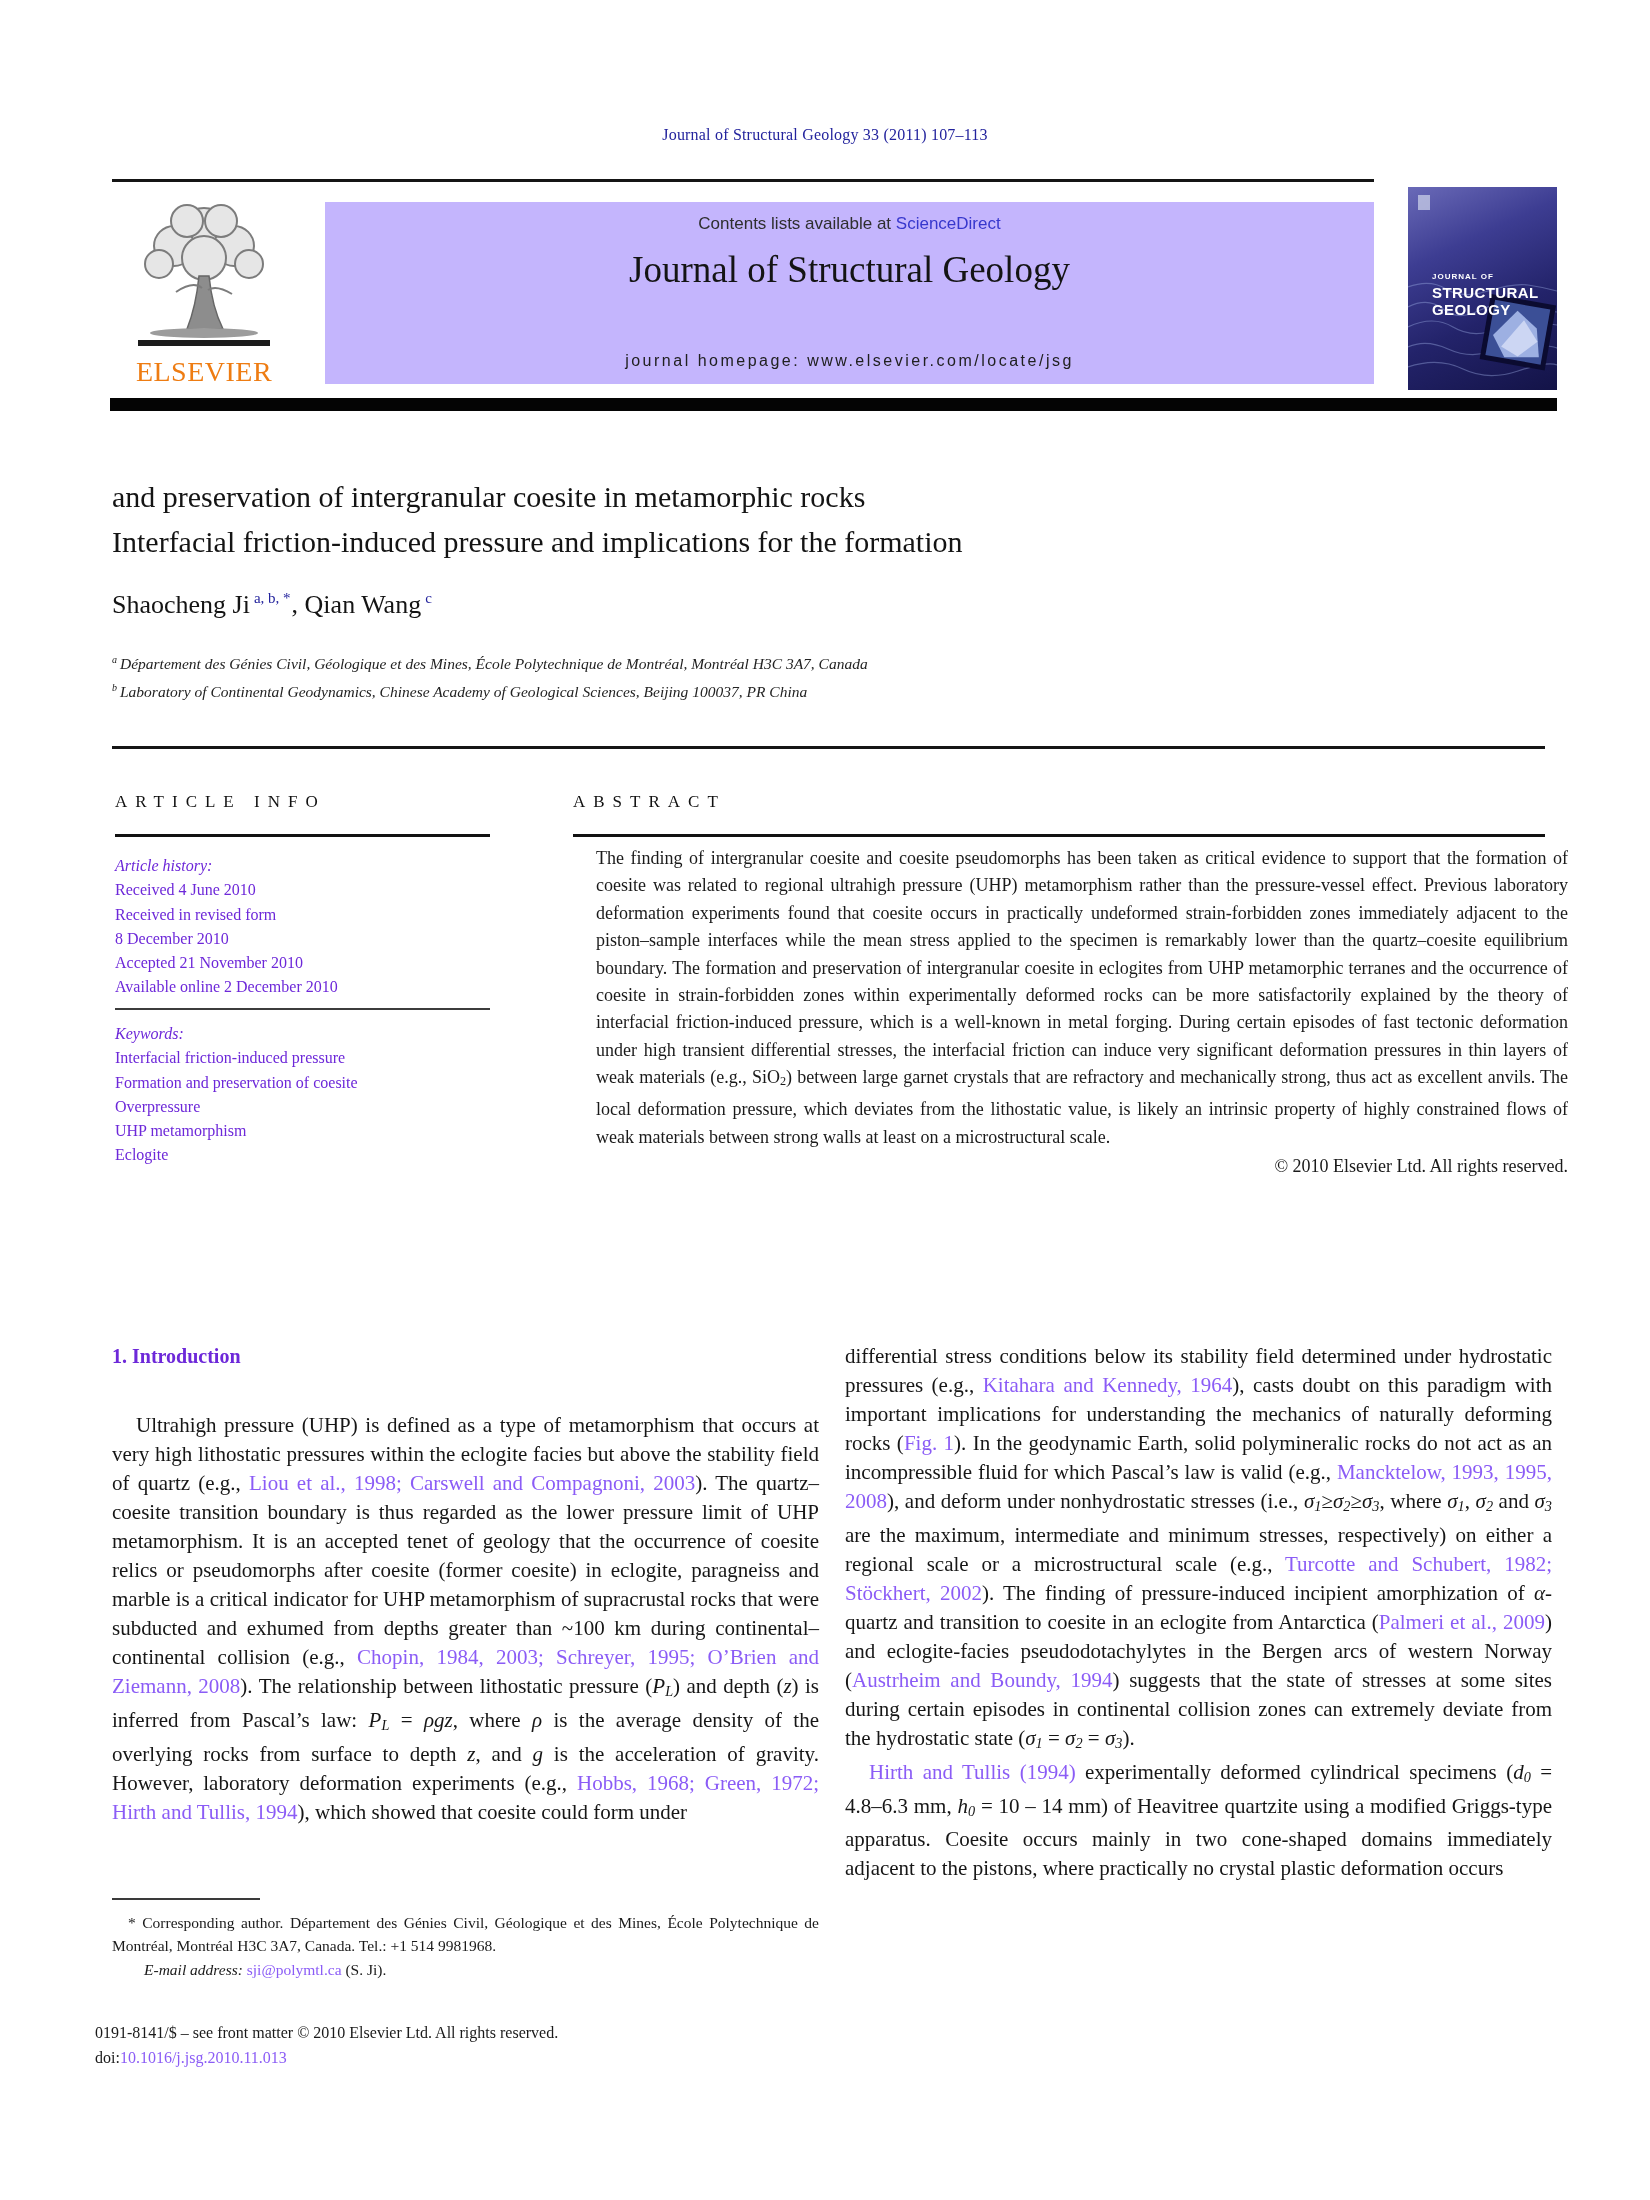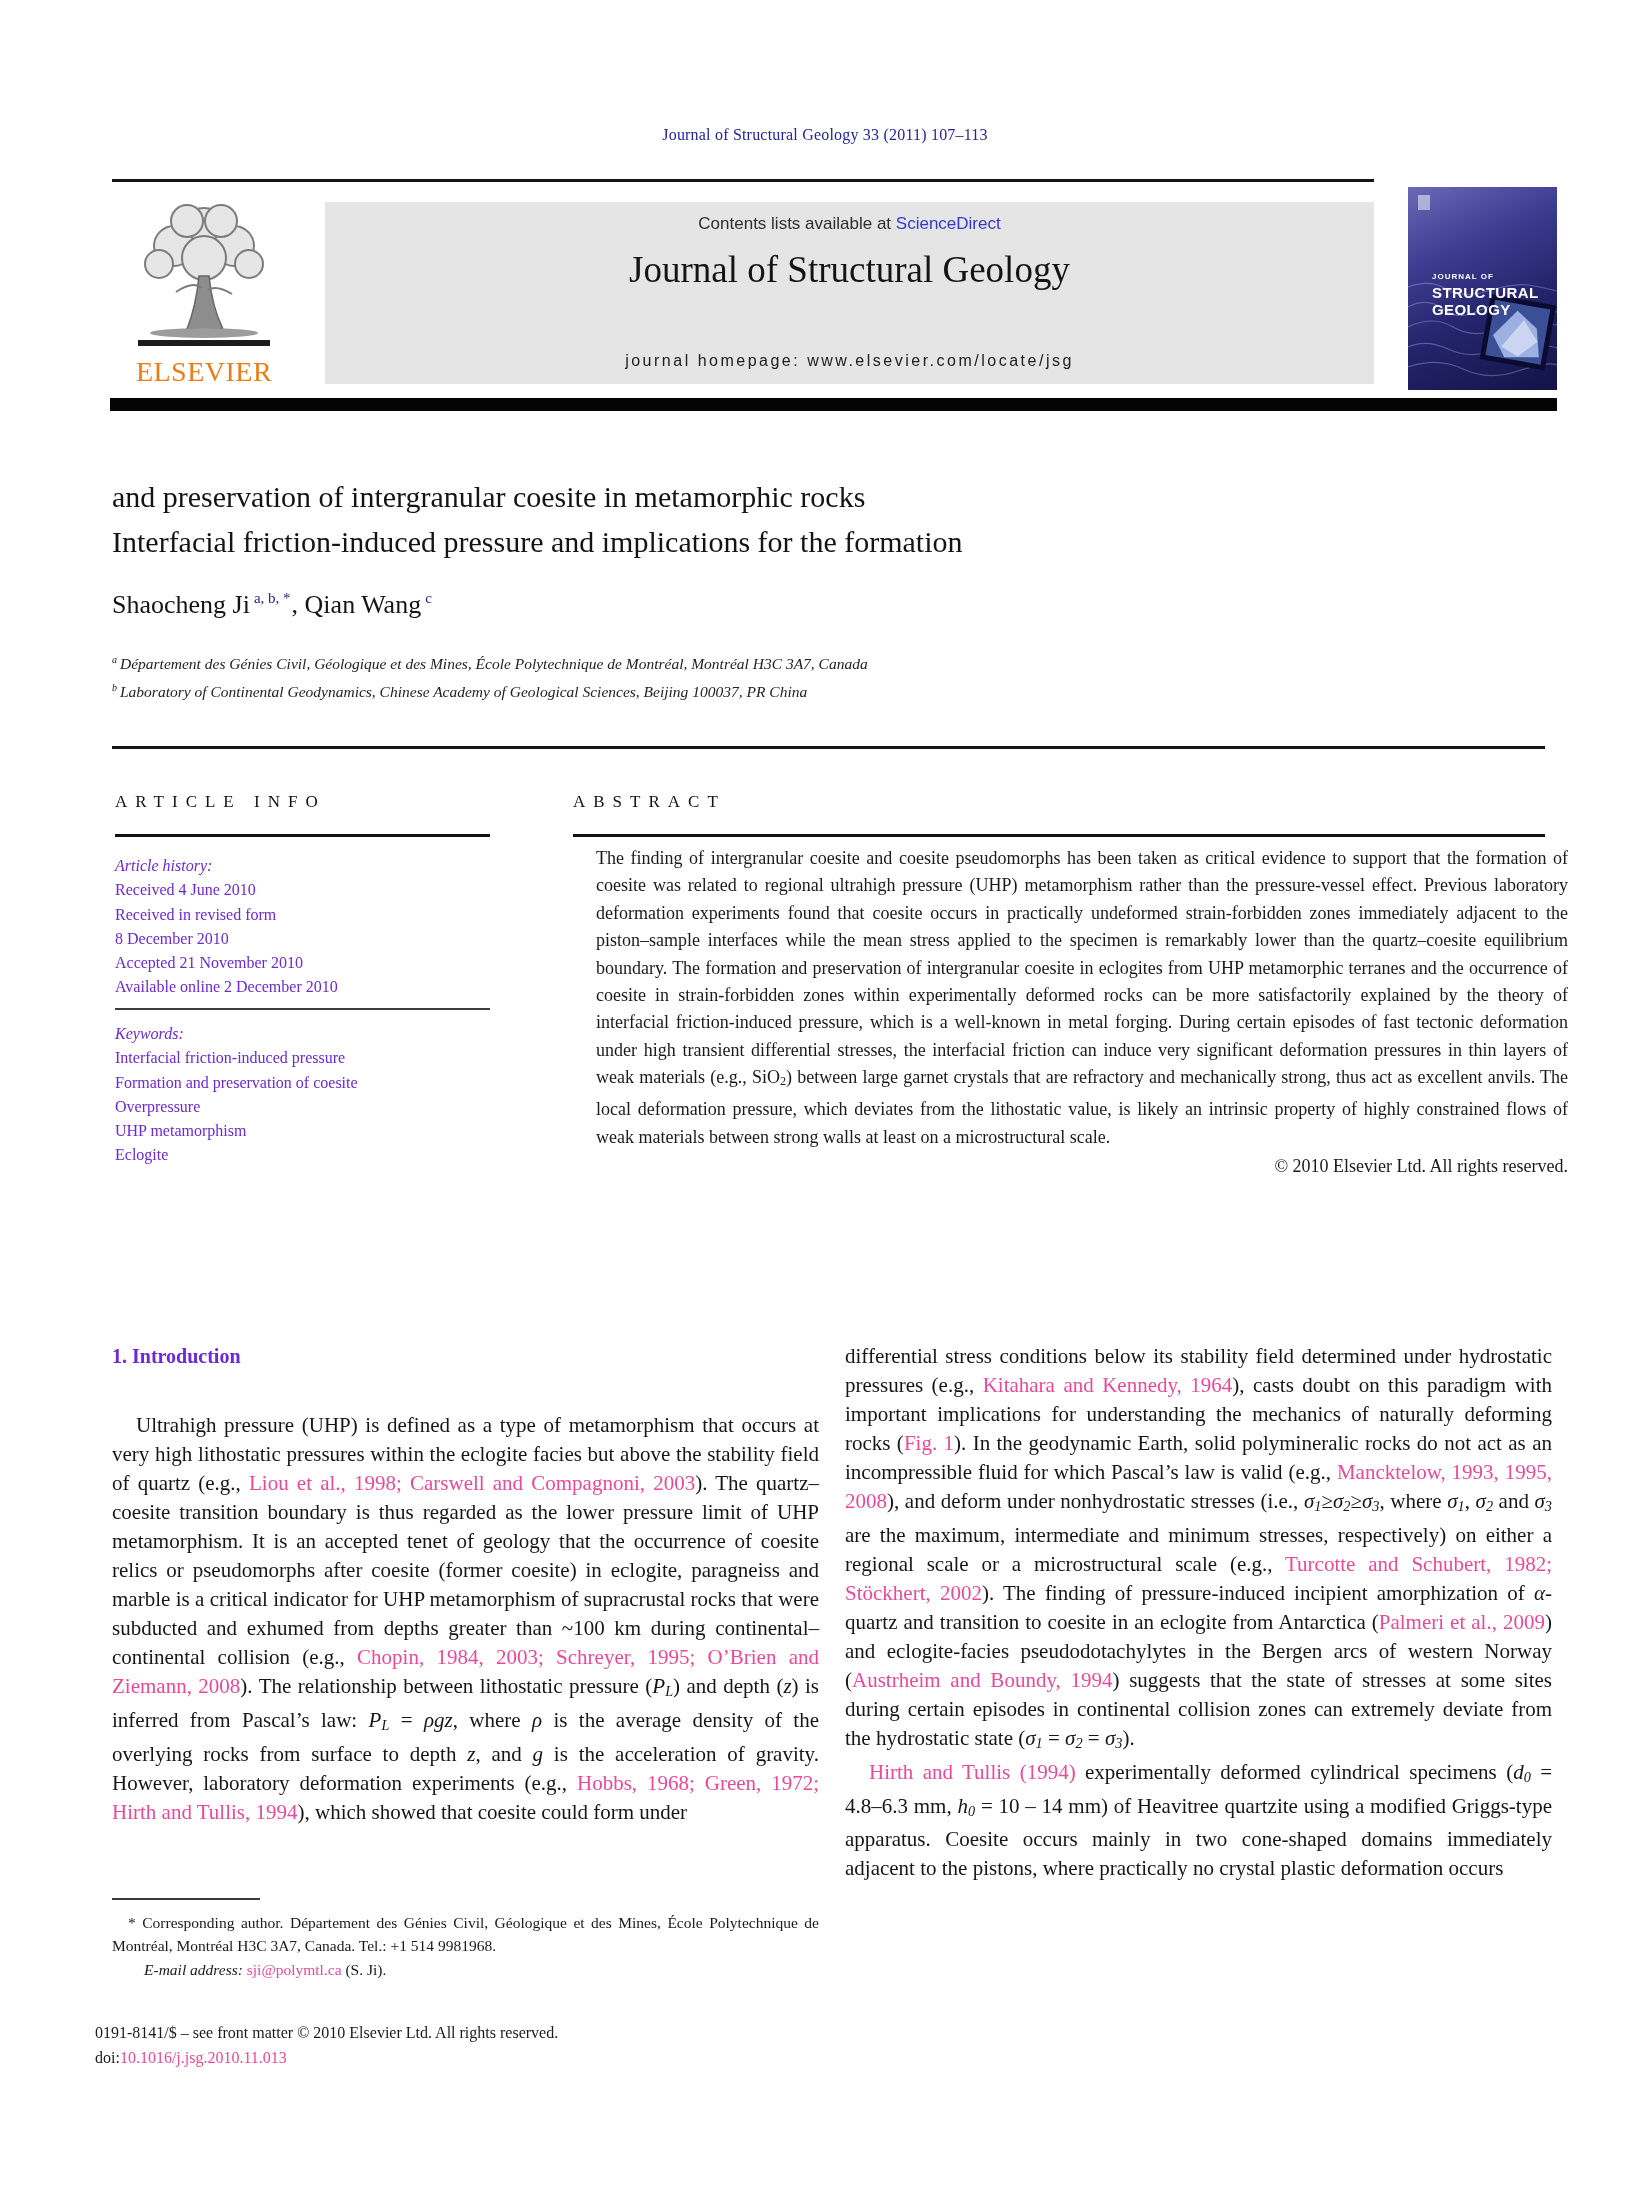--- a/index.html
+++ b/index.html
@@ -9,21 +9,21 @@
   
   .header-cite{position:absolute;top:126px;left:0;width:100%;text-align:center;
                font-size:16px;color:#23239d;letter-spacing:.2px;}
   .top-rule{position:absolute;left:112px;top:179px;width:1262px;height:3px;background:#151515;}
 
   
   .elsevier{position:absolute;left:110px;top:196px;width:188px;height:196px;text-align:center;}
   .els-word{font-size:28px;color:#ee7c12;letter-spacing:.5px;margin-top:0;}
 
   
-  .graybox{position:absolute;left:325px;top:202px;width:1049px;height:182px;background:#e5e5e5;}
+  .graybox{position:absolute;left:325px;top:202px;width:1049px;height:182px;background:#c4b5fd;}
   .contents-line{position:absolute;top:12px;width:100%;text-align:center;
                  font-family:"Liberation Sans",sans-serif;font-size:17px;color:#2e2e2e;}
   .sd{color:#3737cd;}
   .banner-title{position:absolute;top:46px;width:100%;text-align:center;font-size:37px;color:#141414;}
   .homepage{position:absolute;bottom:14px;width:100%;text-align:center;
             font-family:"Liberation Sans",sans-serif;font-size:16px;letter-spacing:2.5px;color:#202020;}
 
   
   .cover{position:absolute;left:1408px;top:187px;width:149px;height:203px;overflow:hidden;
          background:linear-gradient(155deg,#6a6ab8 0%,#3d3d92 30%,#23236a 62%,#131347 100%);}
@@ -64,21 +64,21 @@
 
   
   .col{position:absolute;top:1342px;width:707px;font-size:21px;line-height:29px;color:#161616;}
   .left-col{left:112px;}
   .right-col{left:845px;}
   .intro-h{font-size:20px;font-weight:bold;margin:0 0 40px 0;color:#6d28d9;}
   .indent{text-indent:24px;}
 
   
   .seg-p{}
-  .seg-l{color:#ec4899;}
+  .seg-l{color:#8b5cf6;}
   .seg-i{font-style:italic;}
   .seg-sub{font-size:68%;vertical-align:-0.2em;}
   .seg-isub{font-size:68%;vertical-align:-0.2em;font-style:italic;}
 
   
   .footnote{position:absolute;left:112px;top:1898px;width:707px;font-size:15.5px;line-height:23px;}
   .fn-rule{width:148px;height:2px;background:#3a3a3a;margin-bottom:11px;}
   .fn-line1{text-indent:16px;text-align:justify;margin:0;}
   .fn-line2{padding-left:32px;margin:1px 0 0 0;}
   .bottom{position:absolute;left:95px;top:2020px;font-size:16px;line-height:25px;}

